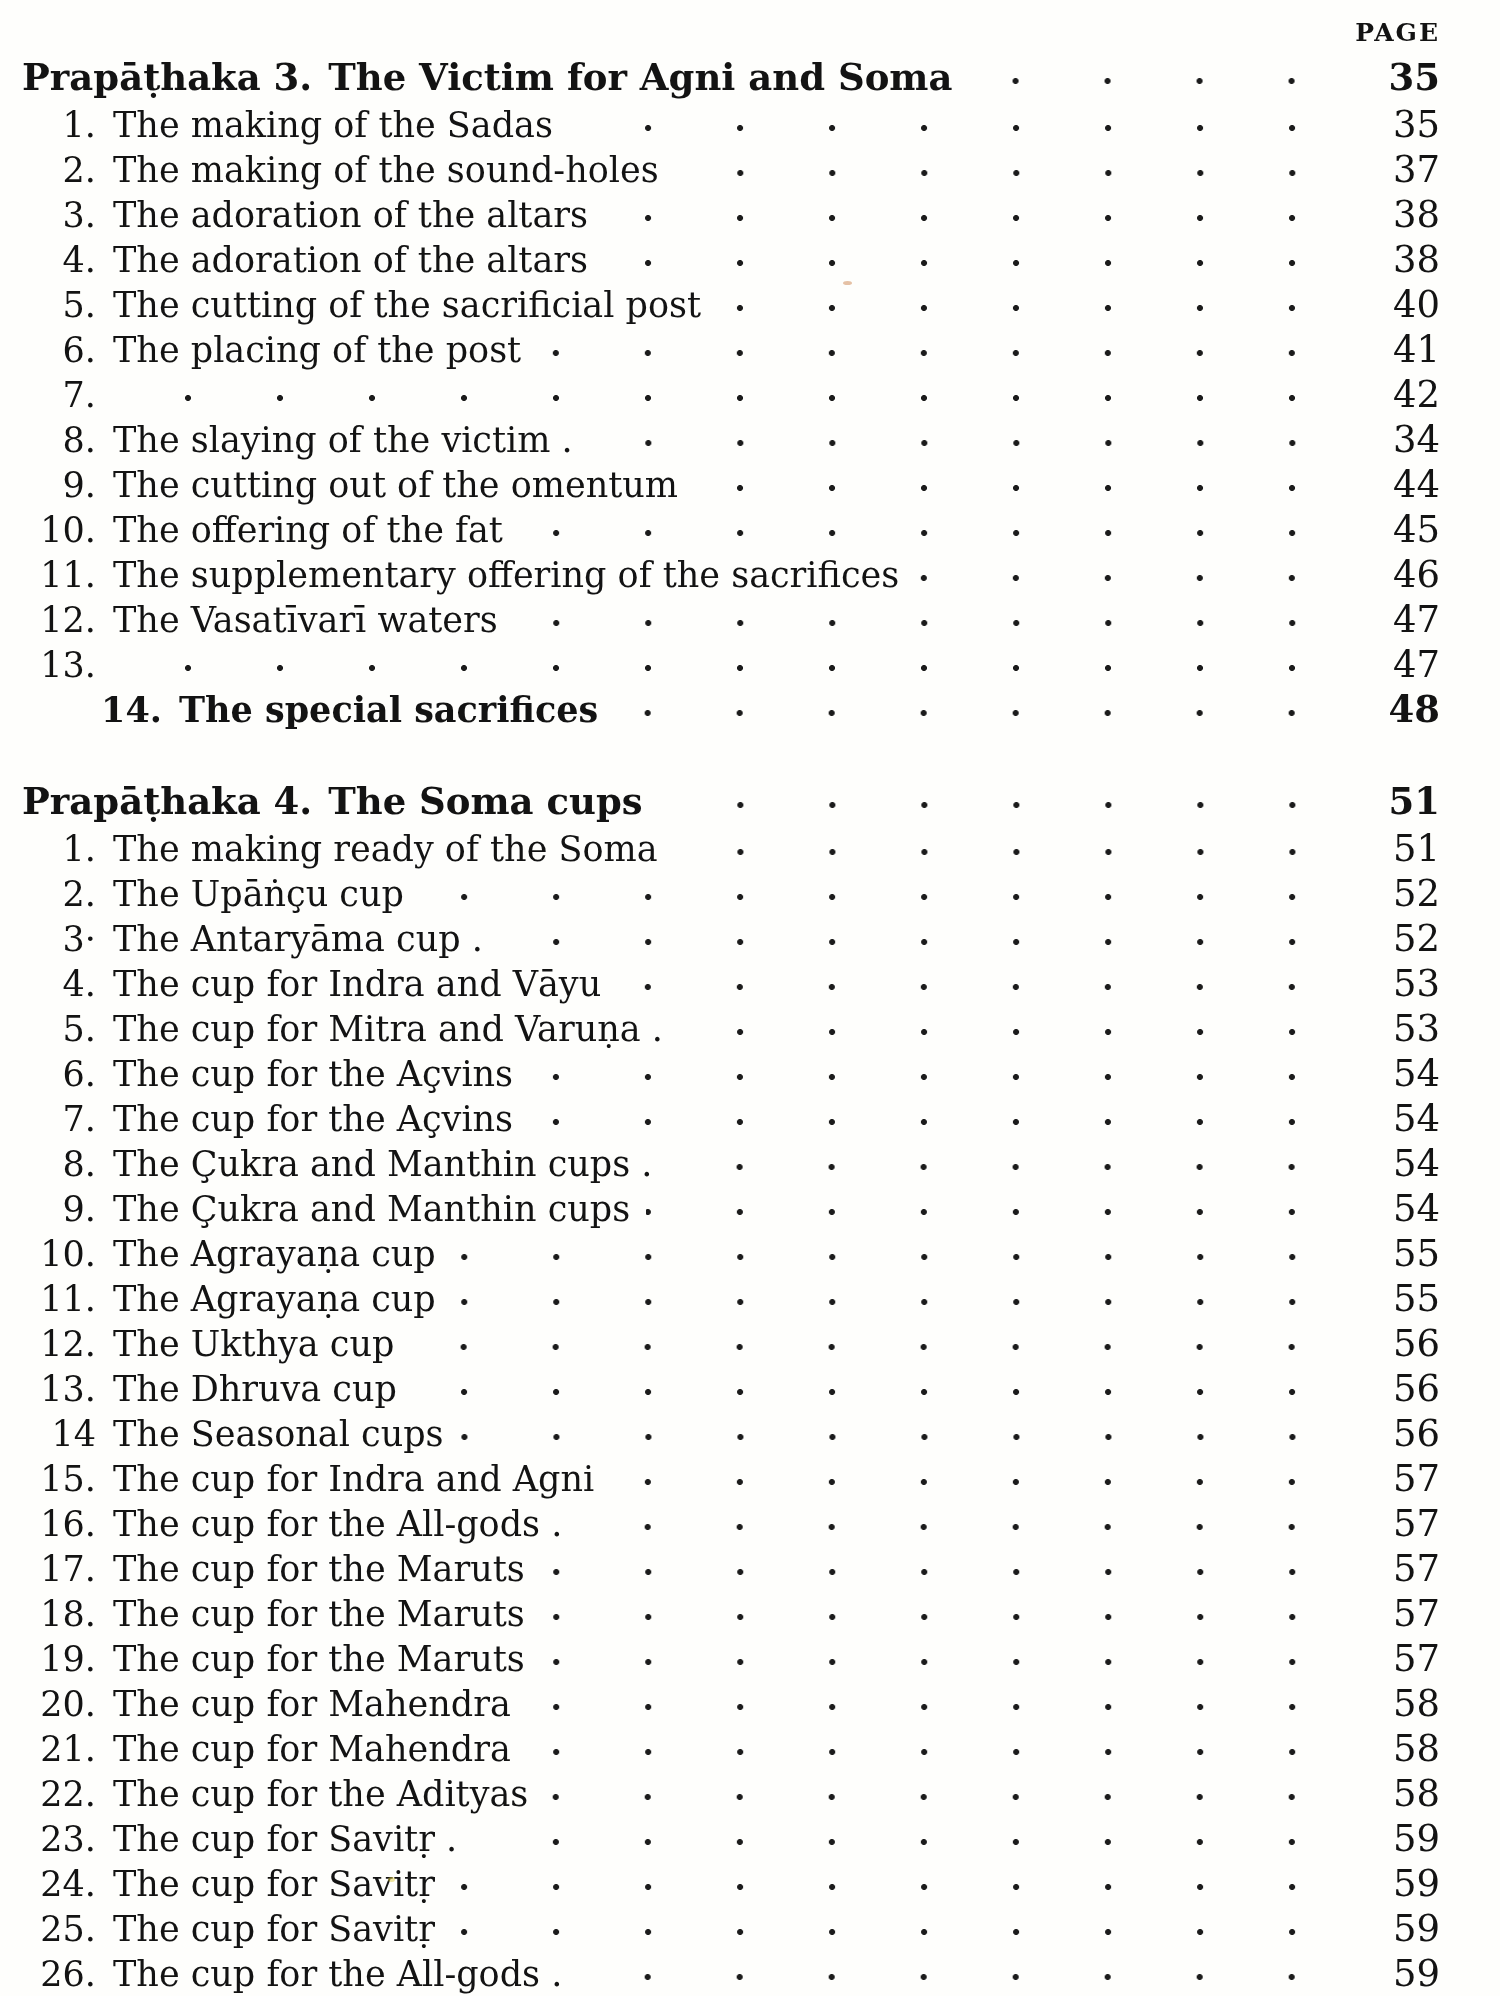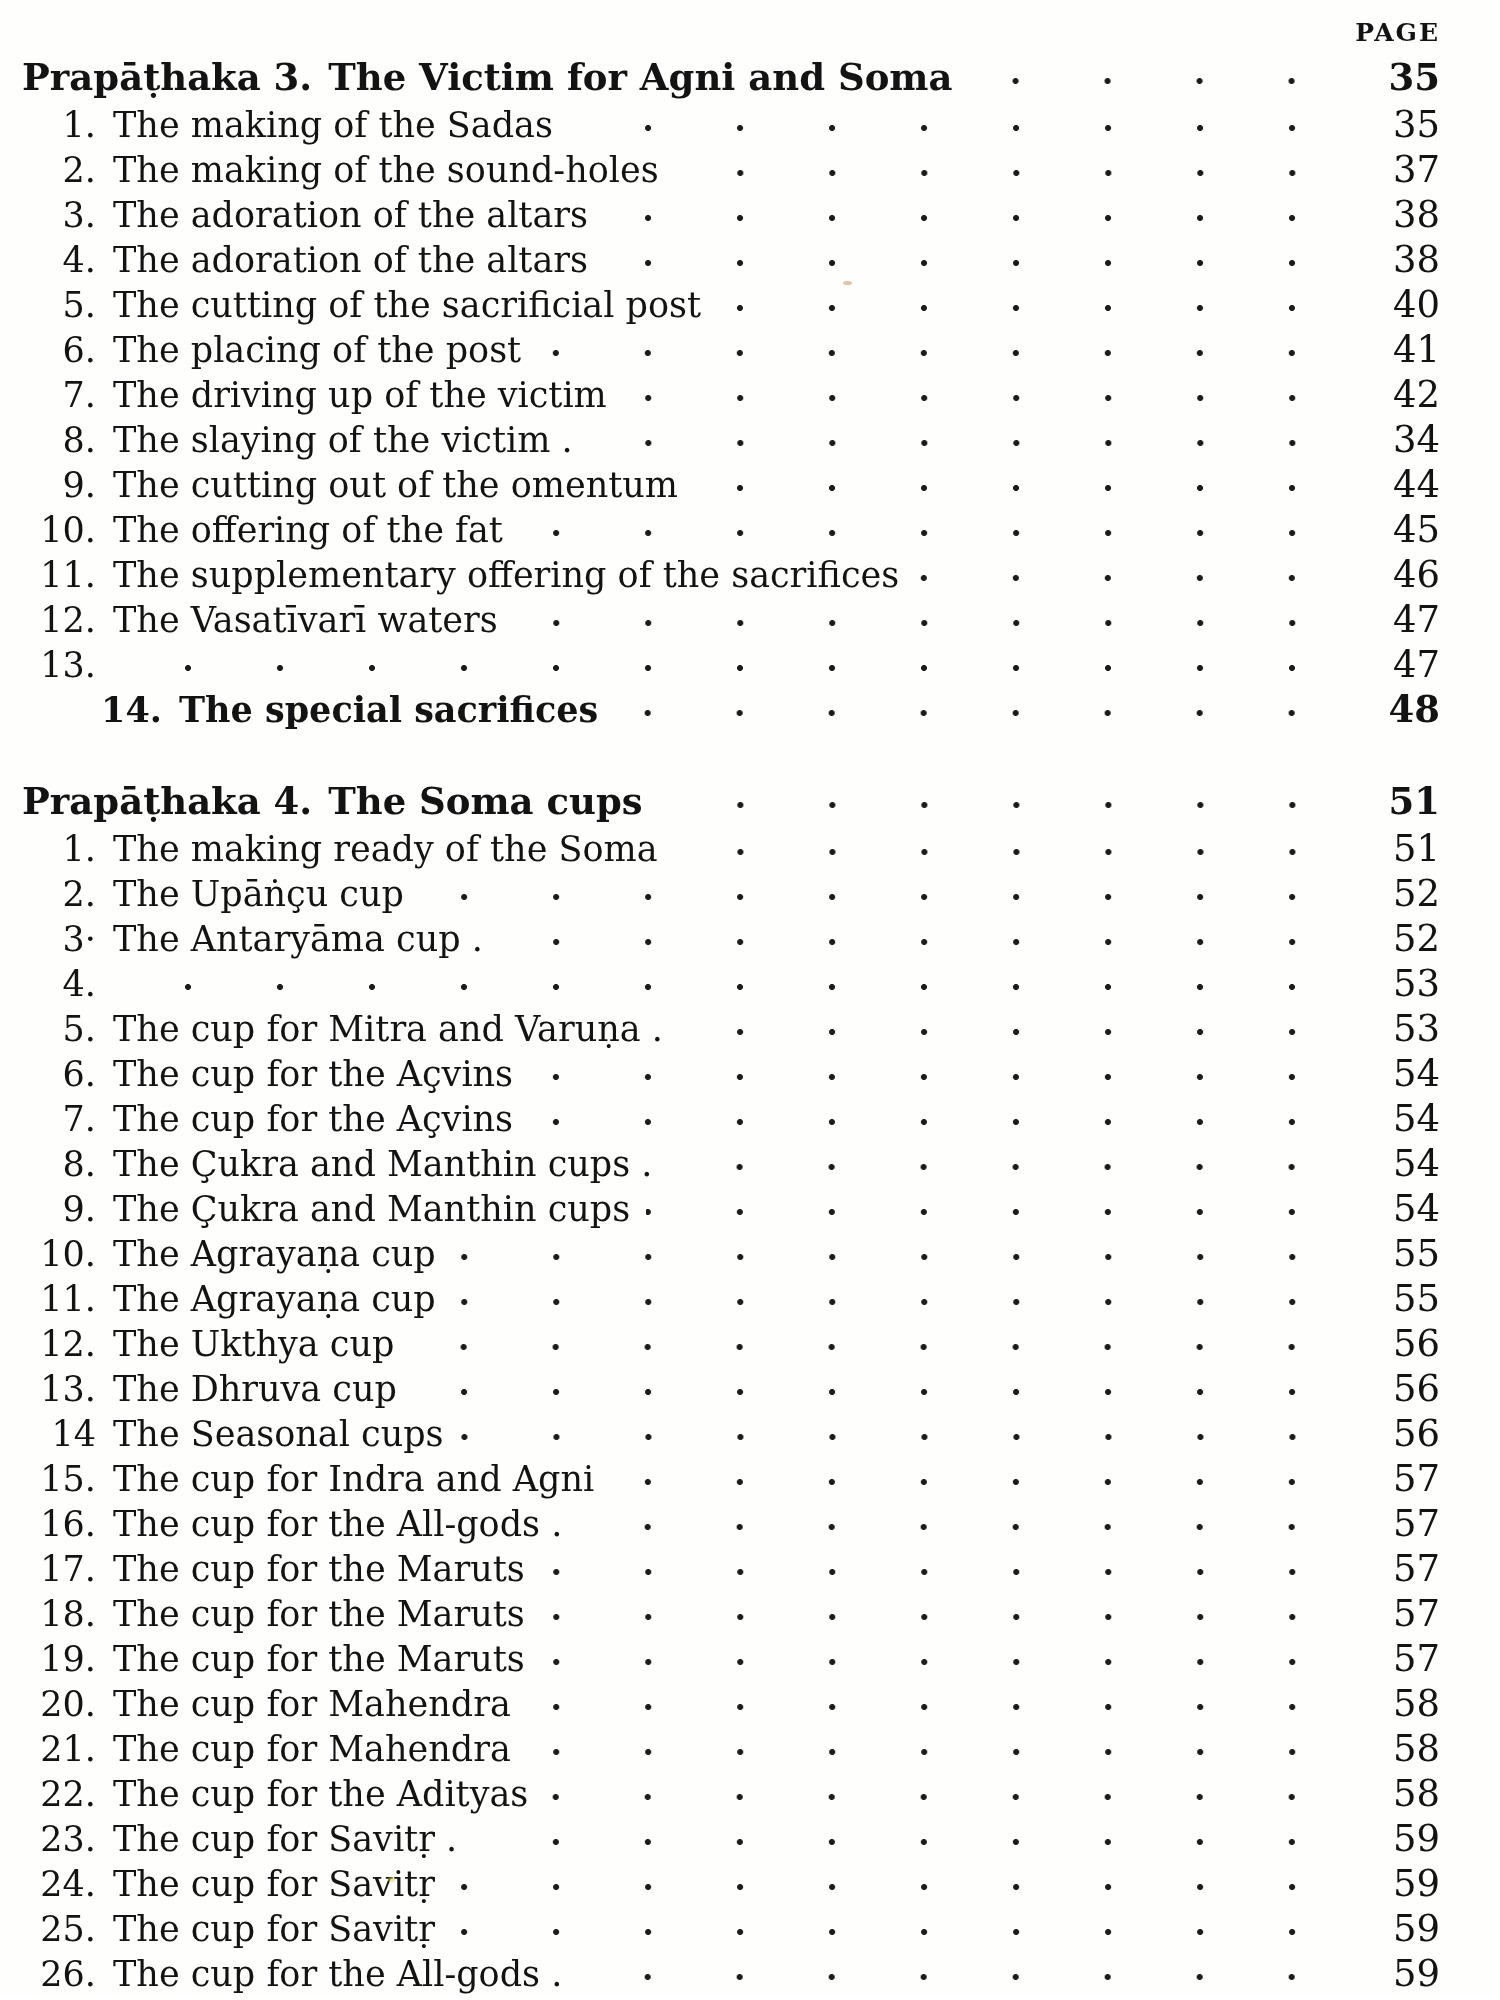--- a/index.html
+++ b/index.html
@@ -130,21 +130,20 @@
         <span class="pageno">40</span>
       </div>
       <div class="row">
         <span class="num">6.</span>
         <span class="title">The placing of the post</span>
         <span class="leader"></span>
         <span class="pageno">41</span>
       </div>
       <div class="row">
         <span class="num">7.</span>
-        <span class="title">The driving up of the victim</span>
         <span class="leader"></span>
         <span class="pageno">42</span>
       </div>
       <div class="row">
         <span class="num">8.</span>
         <span class="title">The slaying of the victim .</span>
         <span class="leader"></span>
         <span class="pageno">34</span>
       </div>
       <div class="row">
@@ -202,20 +201,21 @@
         <span class="pageno">52</span>
       </div>
       <div class="row">
         <span class="num">3·</span>
         <span class="title">The Antaryāma cup .</span>
         <span class="leader"></span>
         <span class="pageno">52</span>
       </div>
       <div class="row">
         <span class="num">4.</span>
+        <span class="title">The cup for Indra and Vāyu</span>
         <span class="leader"></span>
         <span class="pageno">53</span>
       </div>
       <div class="row">
         <span class="num">5.</span>
         <span class="title">The cup for Mitra and Varuṇa .</span>
         <span class="leader"></span>
         <span class="pageno">53</span>
       </div>
       <div class="row">

